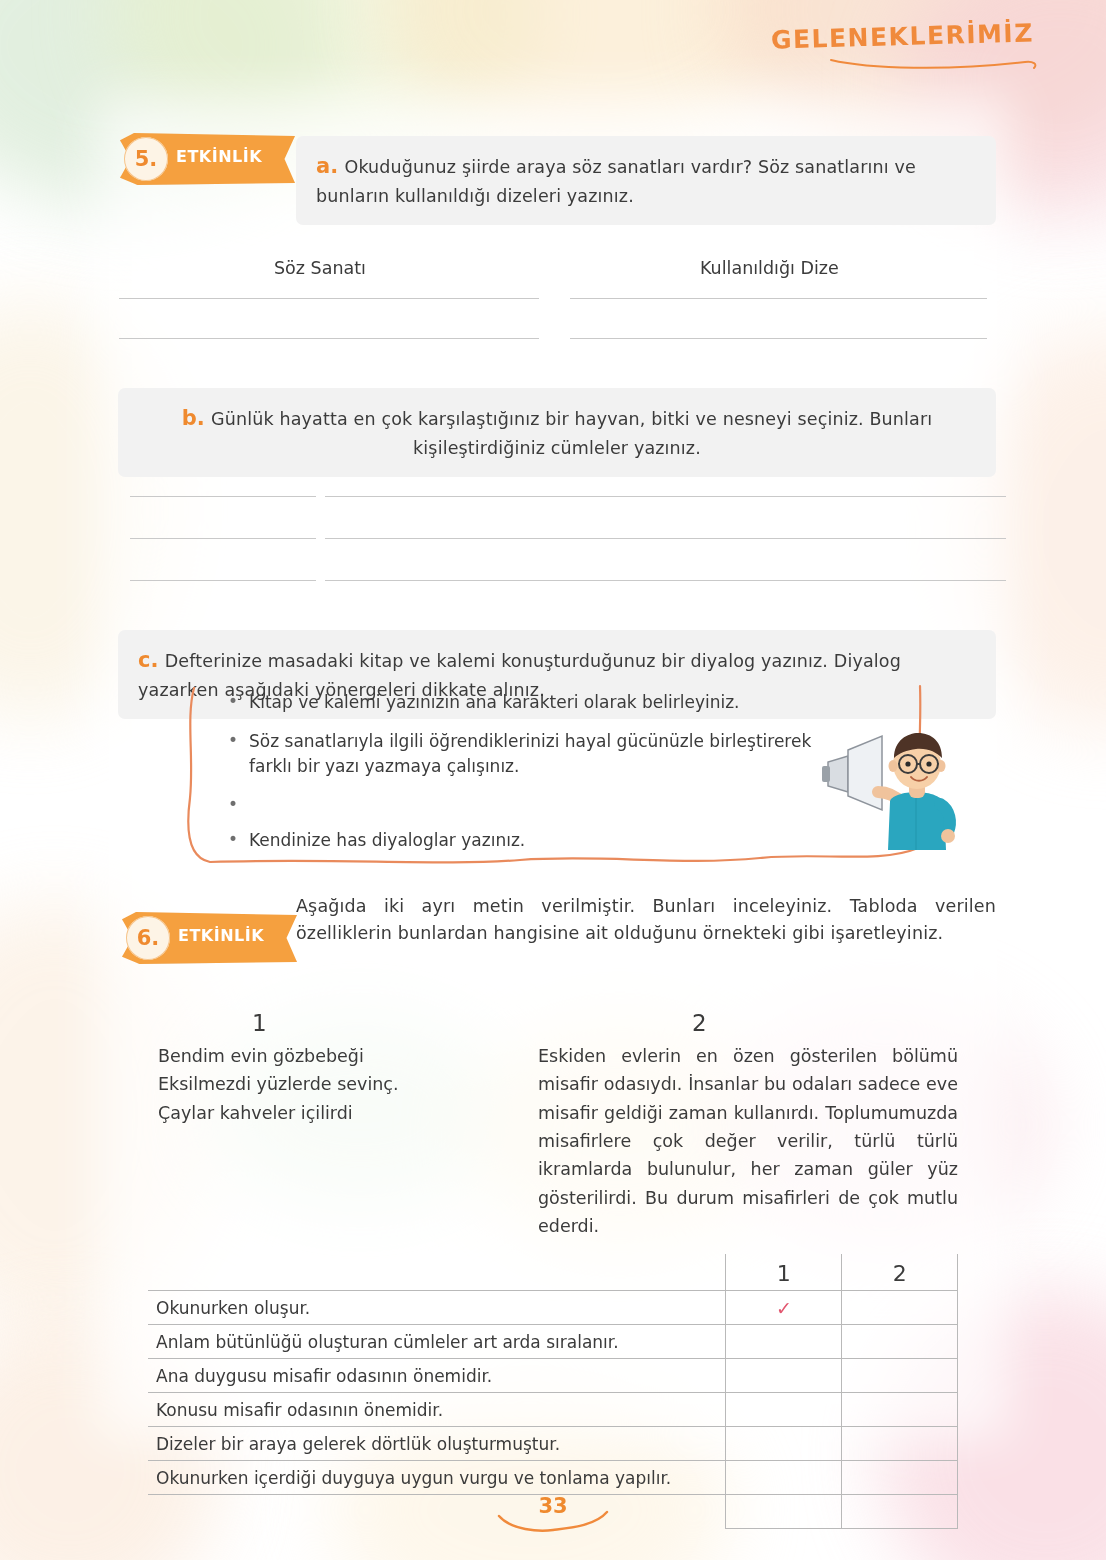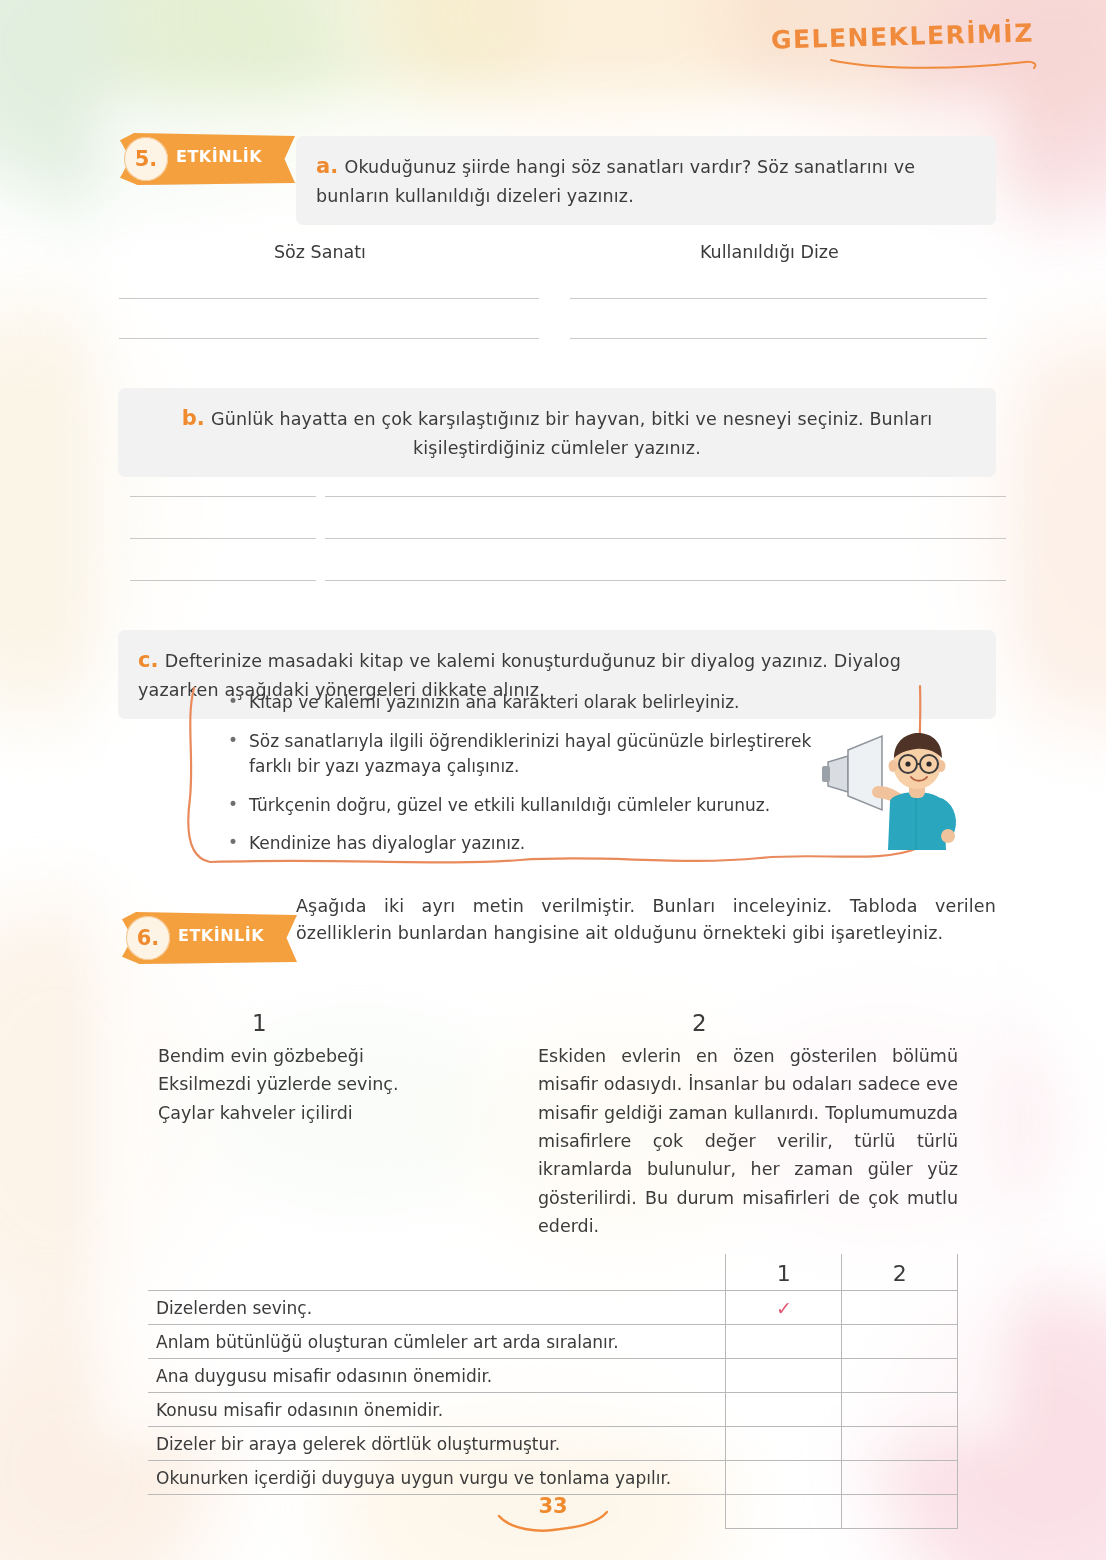--- a/index.html
+++ b/index.html
@@ -123,20 +123,21 @@
     font-size: 17.5px;
     line-height: 1.55;
     color: #3b3b3b;
     letter-spacing: .15px;
   }
 
   .col-head {
     position: absolute;
     font-size: 17.5px;
     color: #3b3b3b;
+    margin-top: 16px;
   }
 
   .rule {
     position: absolute;
     height: 1px;
     background: #c9c9c9;
   }
 
   
   .bullets {
@@ -267,21 +268,21 @@
 </svg>
 
 <div class="badge" style="left:120px; top:133px;">
   <div class="ribbon"></div>
   <div class="num-circle">5.</div>
   <div class="label">ETKİNLİK</div>
 </div>
 
 <div class="qbox" style="left:296px; top:136px; width:700px;">
   <div class="qtext">
-    <span class="qletter">a.</span><span>Okuduğunuz şiirde hangi söz sanatları vardır? Söz sanatlarını ve bunların kullanıldığı dizeleri yazınız.</span>
+    <span class="qletter">a.</span><span>Okuduğunuz şiirde araya söz sanatları vardır? Söz sanatlarını ve bunların kullanıldığı dizeleri yazınız.</span>
   </div>
 </div>
 
 <div class="col-head" style="left:274px; top:242px;">Söz Sanatı</div>
 <div class="col-head" style="left:700px; top:242px;">Kullanıldığı Dize</div>
 
 <div class="rule" style="left:119px; top:298px; width:420px;"></div>
 <div class="rule" style="left:570px; top:298px; width:417px;"></div>
 <div class="rule" style="left:119px; top:338px; width:420px;"></div>
 <div class="rule" style="left:570px; top:338px; width:417px;"></div>
@@ -313,21 +314,20 @@
   <div class="bullet-row">
     <span class="bullet-dot">•</span>
     <span>Kitap ve kalemi yazınızın ana karakteri olarak belirleyiniz.</span>
   </div>
   <div class="bullet-row" style="width:590px;">
     <span class="bullet-dot">•</span>
     <span>Söz sanatlarıyla ilgili öğrendiklerinizi hayal gücünüzle birleştirerek farklı bir yazı yazmaya çalışınız.</span>
   </div>
   <div class="bullet-row">
     <span class="bullet-dot">•</span>
-    <span>Türkçenin doğru, güzel ve etkili kullanıldığı cümleler kurunuz.</span>
   </div>
   <div class="bullet-row">
     <span class="bullet-dot">•</span>
     <span>Kendinize has diyaloglar yazınız.</span>
   </div>
 </div>
 
 <svg class="boy" viewBox="0 0 160 160">
 
   <path d="M16,62 L16,86 L36,92 L36,56 Z" fill="#d9dde2" stroke="#8e949c" stroke-width="1.5"></path>
@@ -380,21 +380,21 @@
 <div class="passage" style="left:538px; top:1042px; width:420px; text-align:justify;">Eskiden evlerin en özen gösterilen bölümü misafir odasıydı. İnsanlar bu odaları sadece eve misafir geldiği zaman kullanırdı. Toplumumuzda misafirlere çok değer verilir, türlü türlü ikramlarda bulunulur, her zaman güler yüz gösterilirdi. Bu durum misafirleri de çok mutlu ederdi.</div>
 
 <table class="tbl">
   <tbody>
     <tr class="head">
       <td class="c-label" style="border:none;"></td>
       <td class="c-opt" style="border-top:none;">1</td>
       <td class="c-opt" style="border-top:none;">2</td>
     </tr>
     <tr>
-      <td class="c-label">Dizelerden sevinç.</td>
+      <td class="c-label">Okunurken oluşur.</td>
       <td class="c-opt tick">✓</td>
       <td class="c-opt"></td>
     </tr>
     <tr>
       <td class="c-label">Anlam bütünlüğü oluşturan cümleler art arda sıralanır.</td>
       <td class="c-opt"></td>
       <td class="c-opt"></td>
     </tr>
     <tr>
       <td class="c-label">Ana duygusu misafir odasının önemidir.</td>

